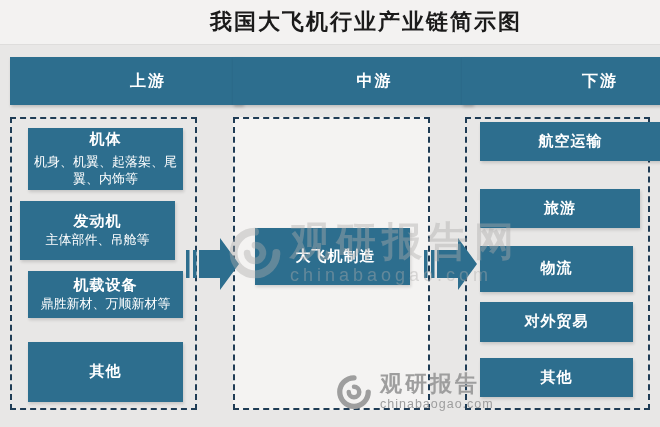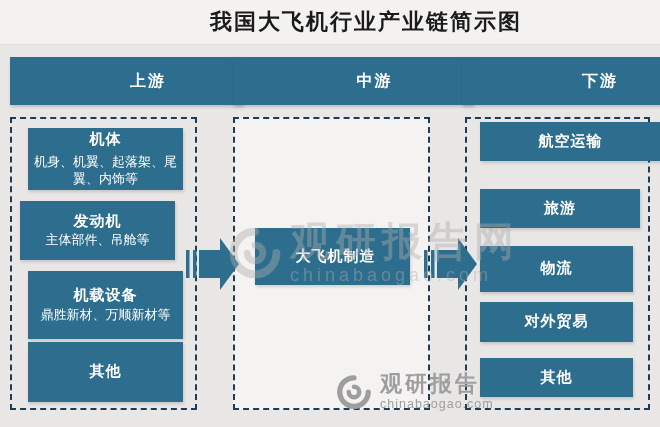--- a/index.html
+++ b/index.html
@@ -42,21 +42,21 @@
     text-align:center;box-sizing:border-box;padding:2px 6px;
     font-family:"Liberation Serif",serif;
     box-shadow:1px 2px 3px rgba(0,0,0,.15);
   }
   .node .t{font-size:15px;font-weight:700;letter-spacing:1px;line-height:1.3;}
   .node .s{font-size:13px;font-weight:400;line-height:1.3;margin-top:1px;}
   .node .s:empty{display:none;}
   
   .n-u0{left:28px;top:128px;width:155px;height:62px;justify-content:space-between;}
   .n-u1{left:20px;top:201px;width:155px;height:59px;}
-  .n-u2{left:28px;top:271px;width:155px;height:68px;}
+  .n-u2{left:28px;top:271px;width:155px;height:47px;}
   .n-u3{left:28px;top:342px;width:155px;height:60px;}
   
   .n-m0{left:255px;top:228px;width:155px;height:57px;padding-left:12px;}
   
   .n-d0{left:480px;top:122px;width:181px;height:39px;}
   .n-d1{left:480px;top:189px;width:160px;height:39px;}
   .n-d2{left:480px;top:246px;width:153px;height:46px;}
   .n-d3{left:480px;top:302px;width:153px;height:40px;}
   .n-d4{left:480px;top:358px;width:153px;height:39px;}
   .arrow{position:absolute;top:237px;width:54px;height:54px;z-index:4;}

